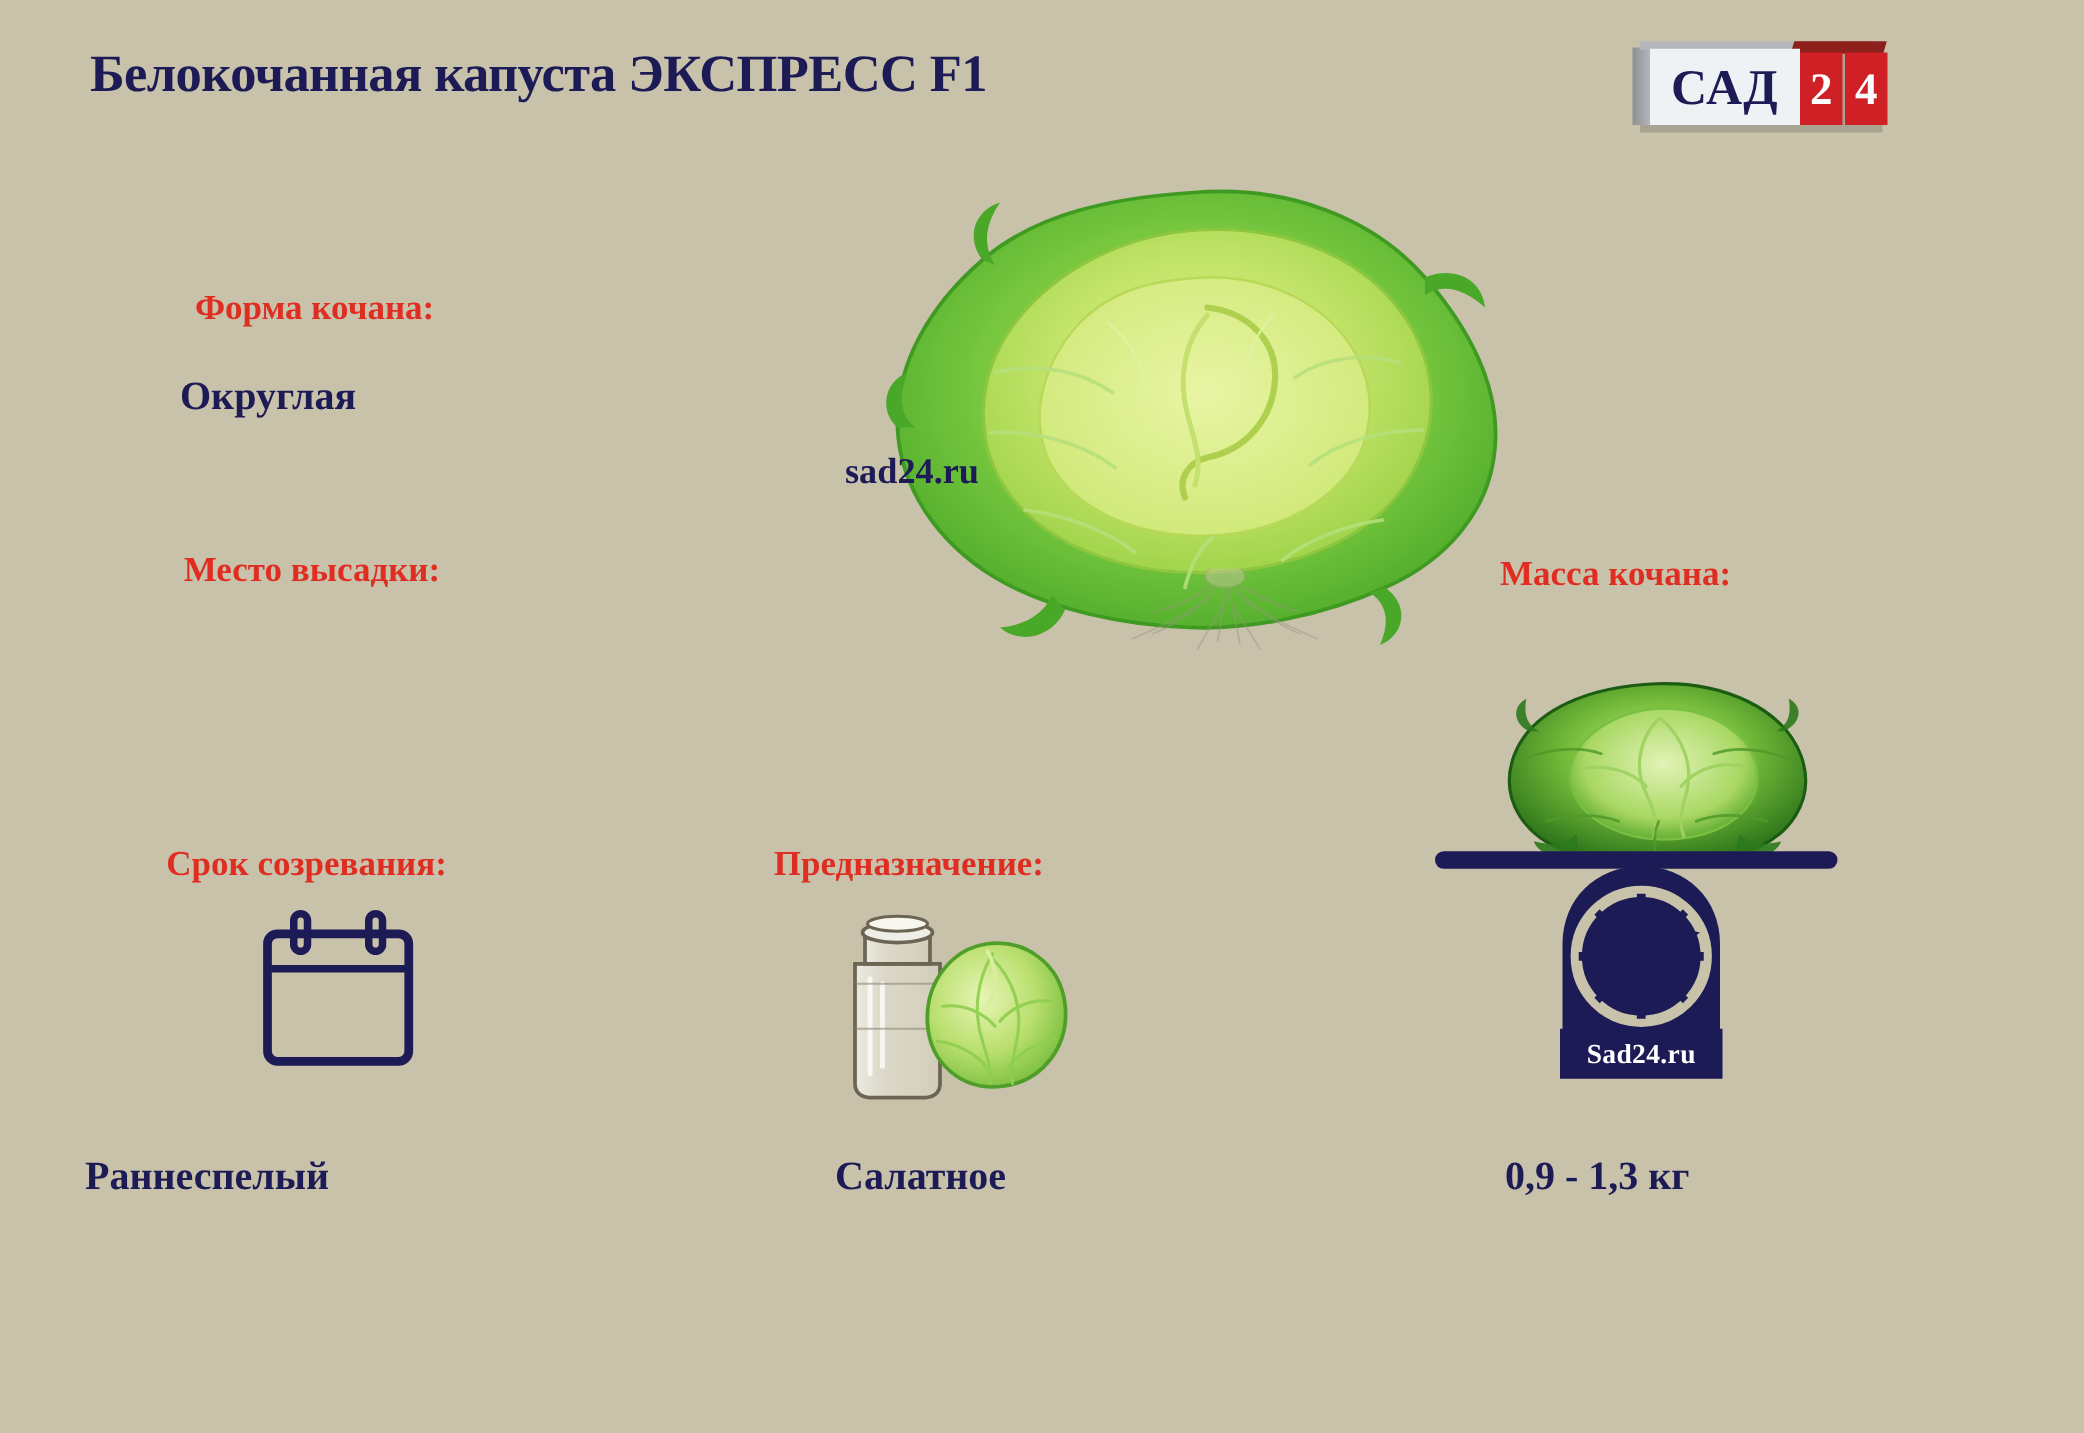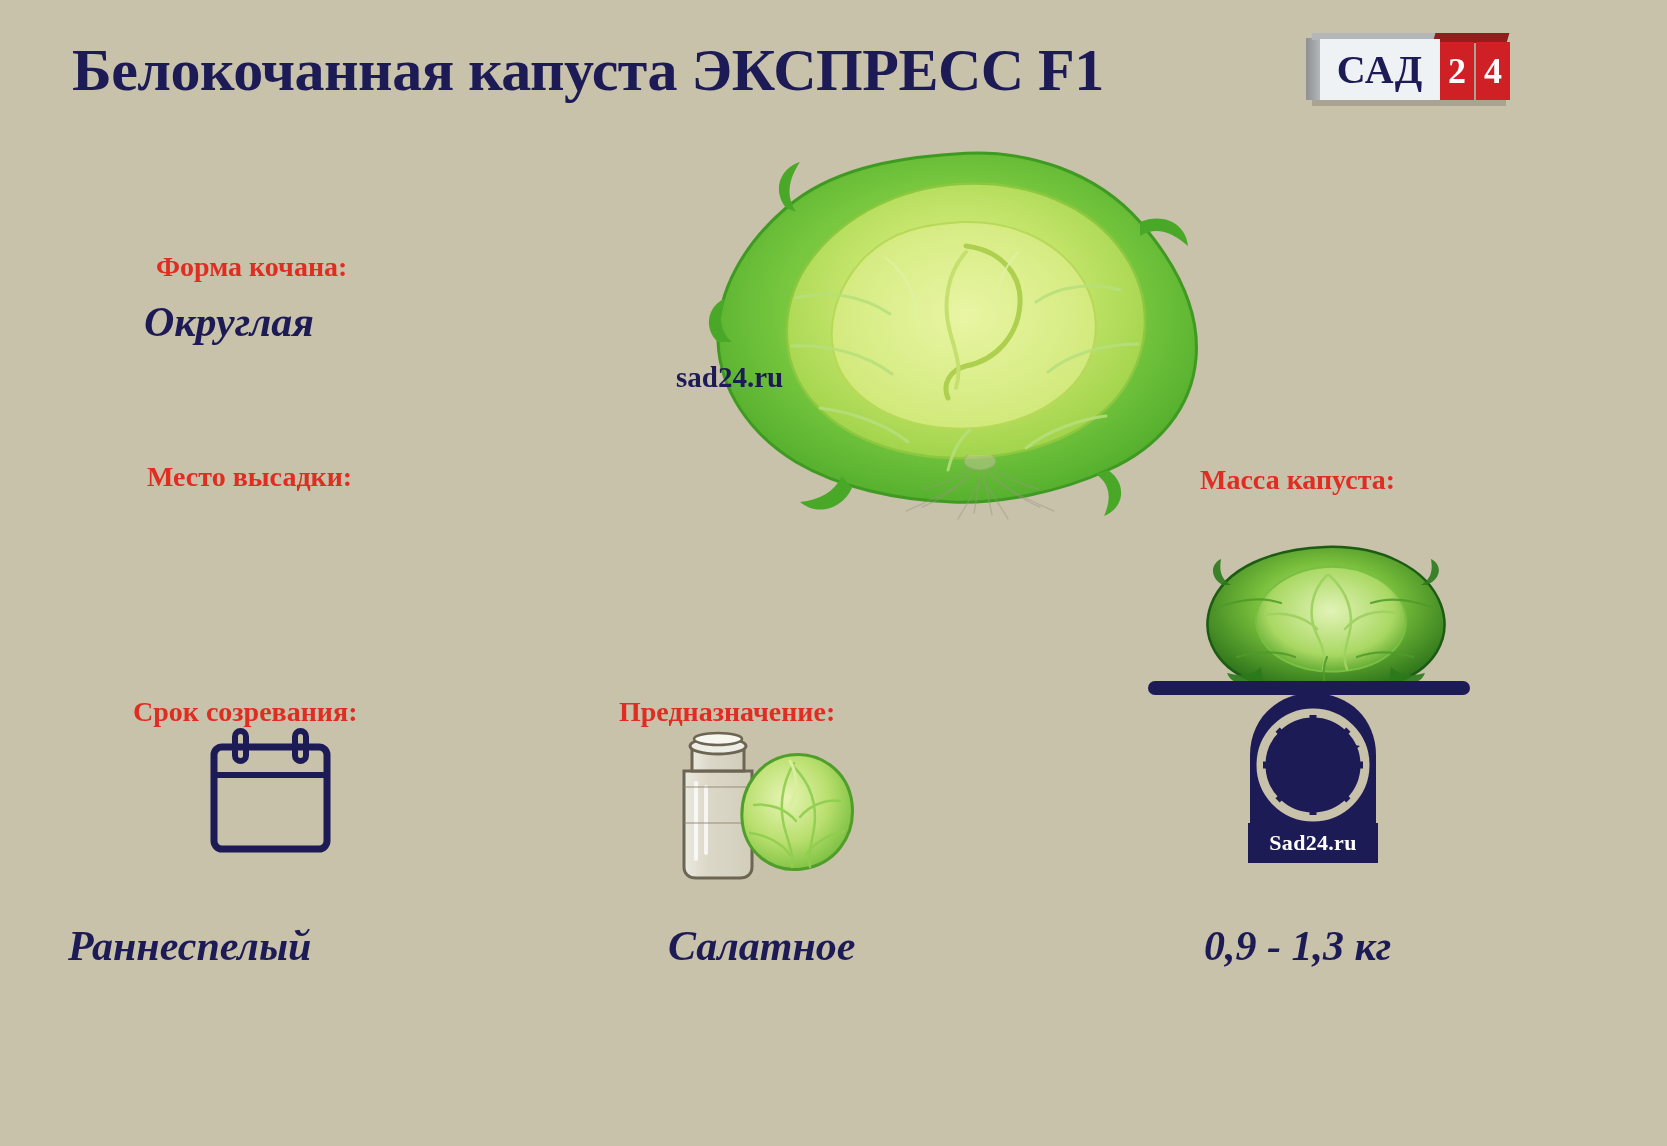--- a/index.html
+++ b/index.html
@@ -12,21 +12,21 @@
   #page {
     position: relative;
     width: 1667px; height: 1146px;
     background: #c9c2ab;
   }
 
   
   .title {
     position: absolute;
     left: 72px; top: 36px;
-    font-size: 60px;
+    font-size: 42px;
     font-weight: bold;
     color: #1d1b56;
     letter-spacing: -0.5px;
     white-space: nowrap;
   }
 
   
   .logo {
     position: absolute;
     left: 1306px; top: 33px;
@@ -81,29 +81,27 @@
   .logo-num.n2 { left: 134px; }
   .logo-num.n4 { left: 170px; }
 
   
   .label-red {
     position: absolute;
     color: #e02d22;
     font-weight: bold;
     font-size: 28px;
     white-space: nowrap;
-    margin-top: 20px;
   }
   .value-navy {
     position: absolute;
     color: #1d1b56;
     font-weight: bold;
-    font-size: 42px;
+    font-size: 32px;
     white-space: nowrap;
-    font-style: italic;
   }
 
   
   #lbl-shape    { left: 156px; top: 231px; }
   #val-shape    { left: 144px; top: 298px; }
   #lbl-place    { left: 147px; top: 441px; }
   #val-place    { left: 68px;  top: 510px; }
   #lbl-ripen    { left: 133px; top: 676px; }
   #val-ripen    { left: 68px;  top: 922px; }
   #lbl-purpose  { left: 619px; top: 676px; }
@@ -354,21 +352,21 @@
         <path d="M178 74 C164 72 148 78 138 90"></path>
         <path d="M88 106 C104 108 120 116 128 128"></path>
         <path d="M182 104 C166 108 152 116 144 128"></path>
       </g>
       <path d="M128 34 C136 48 136 64 128 78" fill="none" stroke="#d9ef9e" stroke-width="3" stroke-linecap="round"></path>
     </svg>
   </div>
 
   <div class="value-navy" id="val-purpose">Салатное</div>
 
-  <div class="label-red" id="lbl-weight">Масса капуста:</div>
+  <div class="label-red" id="lbl-weight">Масса кочана:</div>
 
   <div class="scale-group">
 
     <div class="scale-cabbage">
       <svg viewBox="0 0 245 145" width="245" height="145">
         <defs>
           <radialGradient id="gDark" cx="50%" cy="40%" r="65%">
             <stop offset="0%" stop-color="#cbe89a"></stop>
             <stop offset="45%" stop-color="#79bf3c"></stop>
             <stop offset="100%" stop-color="#236b16"></stop>

